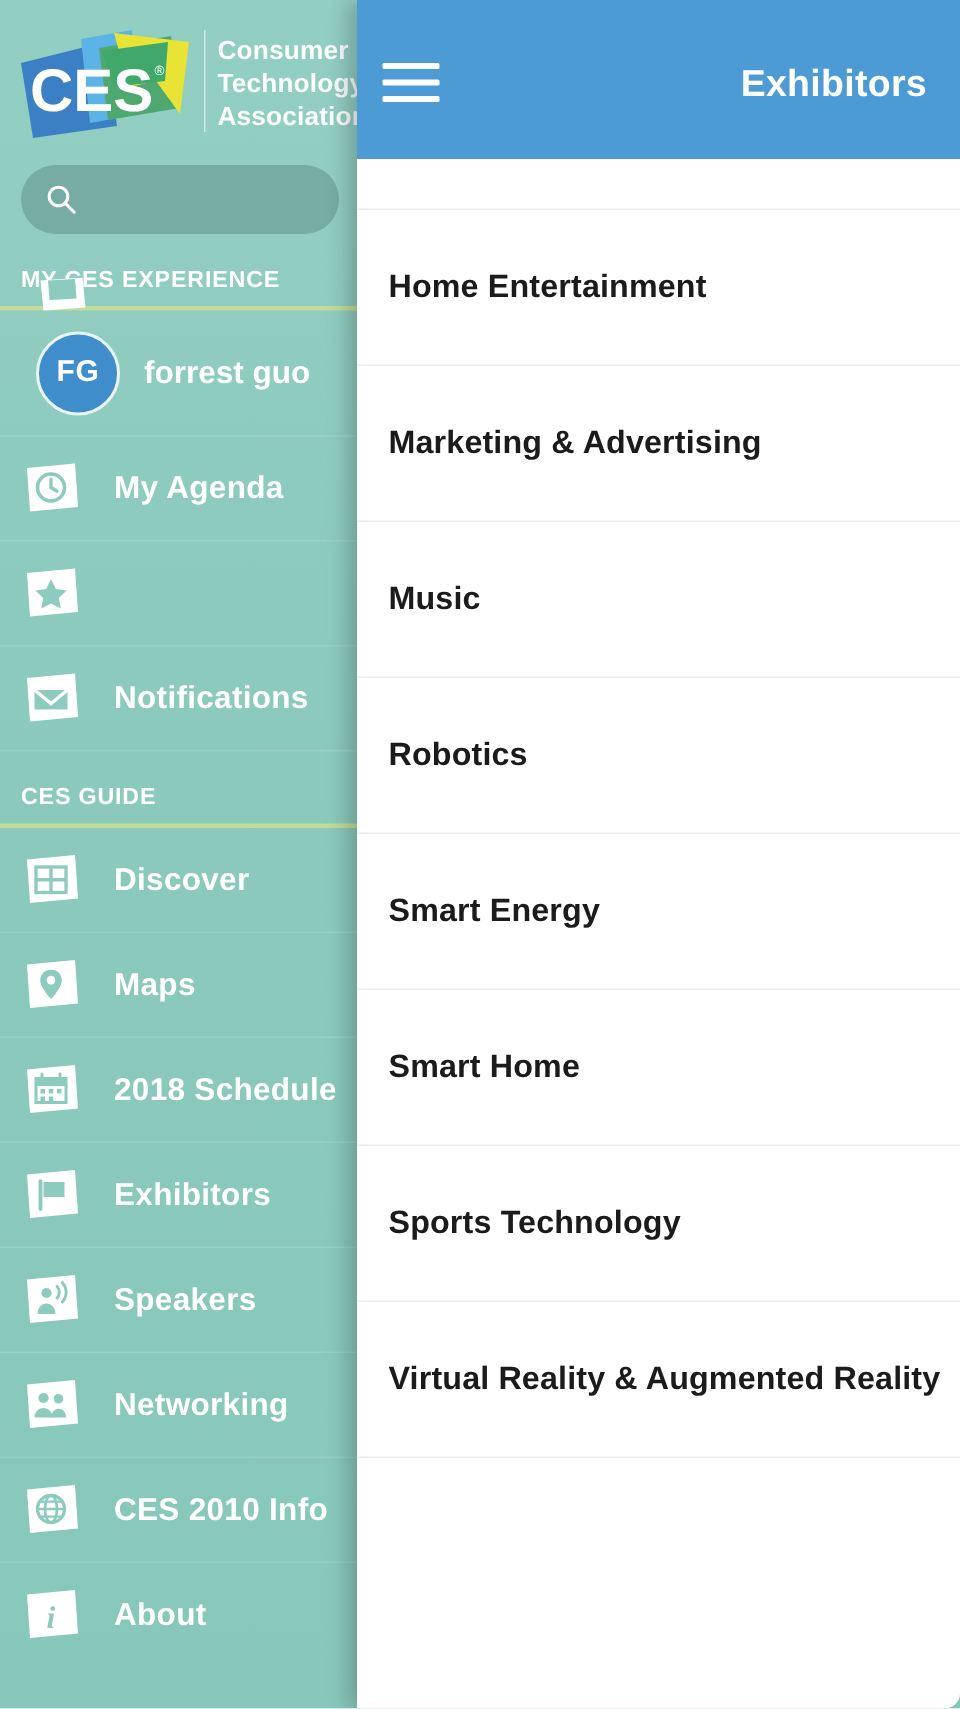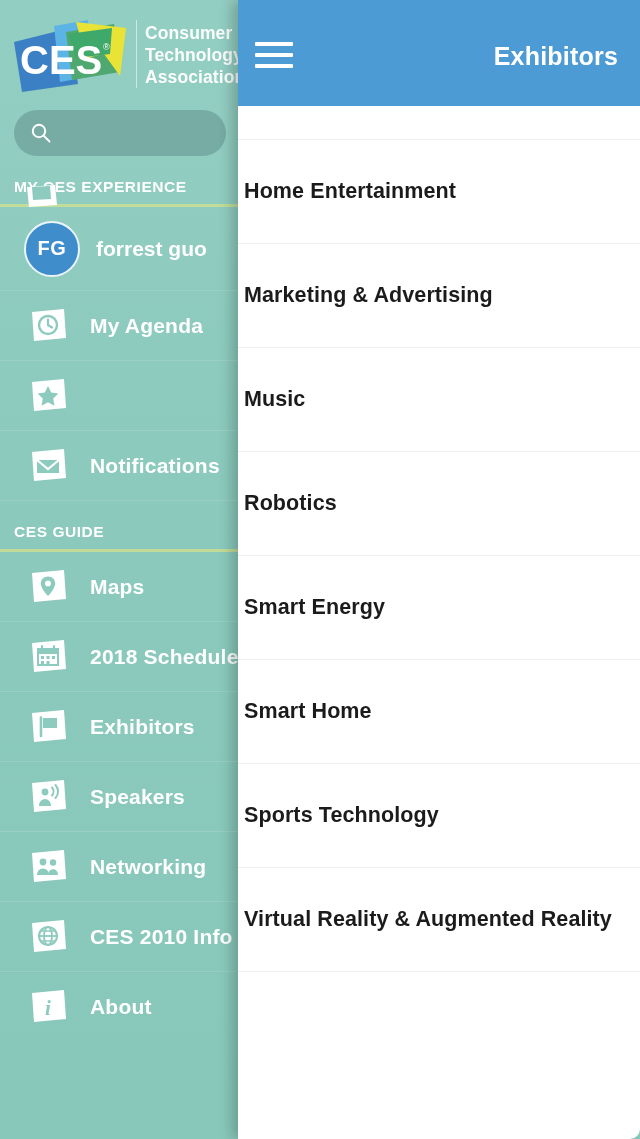--- a/index.html
+++ b/index.html
@@ -108,21 +108,21 @@
     height: 3px;
     background: #cadf92;
     opacity: .85;
     width: 100%;
   }
 
   .nav-item {
     display: flex;
     align-items: center;
     height: 70px;
-    padding-left: 28px;
+    padding-left: 14px;
     box-sizing: border-box;
     border-bottom: 1px solid rgba(255,255,255,.13);
     position: relative;
   }
   .nav-item:last-child { border-bottom: 0; }
   .nav-icon {
     width: 40px;
     height: 40px;
     flex: 0 0 40px;
     display: flex;
@@ -234,21 +234,21 @@
 
   .cat-list {
     position: relative;
     overflow: hidden;
     height: 993px;
   }
   .cat-row {
     height: 104px;
     display: flex;
     align-items: center;
-    padding-left: 6px;
+    padding-left: 21px;
     box-sizing: border-box;
     border-bottom: 1px solid #eeeeee;
     background: #ffffff;
     color: #1b1b1b;
     font-size: 21.5px;
     font-weight: 700;
     letter-spacing: .1px;
     white-space: nowrap;
   }
   .cat-row.partial {
@@ -340,20 +340,31 @@
             <rect x="8" y="13" width="22" height="13" fill="#8ccbbe"></rect>
             <polyline points="8,13 19,22 30,13" fill="none" stroke="#ffffff" stroke-width="2.2"></polyline>
           </svg>
         </span>
         <span class="nav-label">Notifications</span>
       </div>
 
       <div class="section-head">CES GUIDE</div>
       <div class="section-rule"></div>
 
+      <div class="nav-item">
+        <span class="nav-icon">
+          <svg width="38" height="38" viewBox="0 0 38 38">
+            <polygon points="3,5 35,2 37,31 5,34" fill="#ffffff"></polygon>
+            <rect x="9" y="10" width="20" height="17" fill="none" stroke="#8ccbbe" stroke-width="2.2"></rect>
+            <line x1="19" y1="10" x2="19" y2="27" stroke="#8ccbbe" stroke-width="2.2"></line>
+            <line x1="9" y1="18.5" x2="29" y2="18.5" stroke="#8ccbbe" stroke-width="2.2"></line>
+          </svg>
+        </span>
+        <span class="nav-label">Discover</span>
+      </div>
 
       <div class="nav-item">
         <span class="nav-icon">
           <svg width="38" height="38" viewBox="0 0 38 38">
             <polygon points="3,5 35,2 37,31 5,34" fill="#ffffff"></polygon>
             <path d="M19 8.5c-4.2 0-7.2 3.2-7.2 7 0 5.2 7.2 12.5 7.2 12.5s7.2-7.3 7.2-12.5c0-3.8-3-7-7.2-7z" fill="#8ccbbe"></path>
             <circle cx="19" cy="15.4" r="2.9" fill="#ffffff"></circle>
           </svg>
         </span>
         <span class="nav-label">Maps</span>

